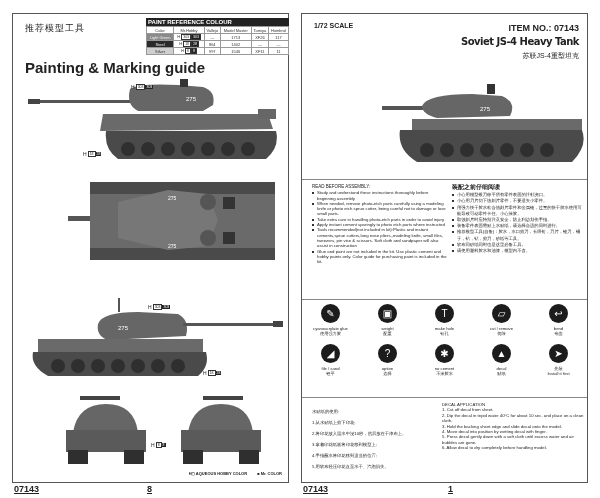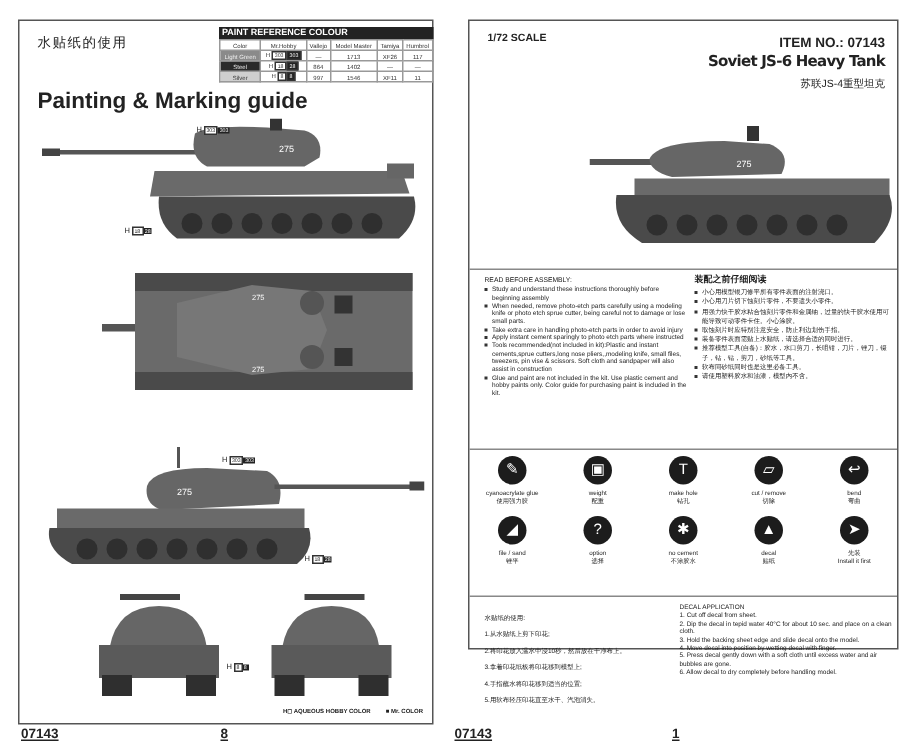--- a/index.html
+++ b/index.html
@@ -1,19 +1,19 @@
 <!DOCTYPE html>
 <html><head>
 <meta charset="utf-8">
 <style>
   * { box-sizing: border-box; margin: 0; padding: 0; }
   body { width: 600px; height: 498px; background: #ffffff; font-family: "Liberation Sans", sans-serif; color: #222; position: relative; overflow: hidden; }
   .page { position: absolute; top: 13px; border: 1px solid #555; background: #fff; }
   #left-page { left: 12px; width: 277px; height: 470px; }
-  #right-page { left: 312px; width: 287px; height: 420px; }
+  #right-page { left: 301px; width: 287px; height: 470px; }
   .foot { position: absolute; top: 484px; font-weight: bold; font-size: 9px; text-decoration: underline; }
   .title-cn { position: absolute; left: 12px; top: 8px; font-size: 9px; letter-spacing: 1px; }
   .title-en { position: absolute; left: 12px; top: 20px; font-size: 15px; font-weight: bold; margin-top: 25px; }
   .paint-head { position: absolute; left: 133px; top: 4px; width: 143px; height: 8px; background: #222; color: #fff; font-size: 6px; font-weight: bold; padding-left: 2px; line-height: 8px; }
   .ptable { position: absolute; left: 133px; top: 12px; width: 143px; border-collapse: collapse; }
   .ptable td, .ptable th { border: 1px solid #999; font-size: 4px; height: 7px; text-align: center; font-weight: normal; color: #333; }
   .ptable .c-lg { background: #8a8a8a; color: #eee; }
   .ptable .c-steel { background: #2a2a2a; color: #eee; }
   .ptable .c-silver { background: #cfcfcf; color: #333; }
   .code { display: inline-block; border: 1px solid #333; font-size: 3.5px; padding: 0 1px; }
@@ -38,21 +38,21 @@
   .icons { position: absolute; left: 0; right: 0; top: 290px; display: grid; grid-template-columns: repeat(5, 1fr); row-gap: 8px; }
   .icon-cell { display: flex; flex-direction: column; align-items: center; font-size: 4.2px; text-align: center; line-height: 5px; }
   .icon-circle { width: 19px; height: 19px; border-radius: 50%; background: #1c1c1c; display: flex; align-items: center; justify-content: center; margin-bottom: 3px; color: #fff; font-size: 10px; }
   .decal-cn { position: absolute; left: 10px; top: 392px; width: 125px; font-size: 4.3px; line-height: 11px; }
   .decal-en { position: absolute; left: 140px; top: 388px; width: 142px; font-size: 4.3px; line-height: 5.4px; }
 </style>
 </head>
 <body>
 
 <div id="left-page" class="page">
-  <div class="title-cn">水贴纸的使用</div>
+  <div class="title-cn">推荐模型工具</div>
   <div class="title-en">Painting &amp; Marking guide</div>
 
   <div class="paint-head">PAINT REFERENCE COLOUR</div>
   <table class="ptable">
     <tbody>
         <tr>
       <th>Color</th>
       <th>Mr.Hobby</th>
       <th>Vallejo</th>
       <th>Model Master</th>
@@ -183,21 +183,21 @@
     <span>H◻ AQUEOUS HOBBY COLOR</span>
     <span>■ Mr. COLOR</span>
   </div>
 </div>
 <div class="foot" style="left:14px">07143</div>
 <div class="foot" style="left:147px">8</div>
 
 <div id="right-page" class="page">
   <div class="scale">1/72 SCALE</div>
   <div class="item">ITEM NO.: 07143</div>
-  <div class="model">Soviet JS-6 Heavy Tank</div>
+  <div class="model">Soviet JS-4 Heavy Tank</div>
   <div class="model-cn">苏联JS-4重型坦克</div>
 
   <svg class="tank" style="left:80px;top:70px" width="210" height="92" viewBox="0 0 210 92">
     <rect x="0" y="22" width="50" height="4" fill="#555"></rect>
     <path d="M40 22 Q45 10 90 10 L120 12 Q135 18 128 32 L55 34 Q40 30 40 22Z" fill="#666"></path>
     <rect x="105" y="0" width="8" height="10" fill="#333"></rect>
     <rect x="30" y="35" width="170" height="12" fill="#6a6a6a"></rect>
     <path d="M18 46 L200 46 Q206 62 190 78 L35 78 Q15 66 18 46Z" fill="#4a4a4a"></path>
     <g fill="#2f2f2f">
       <circle cx="45" cy="66" r="7"></circle>

